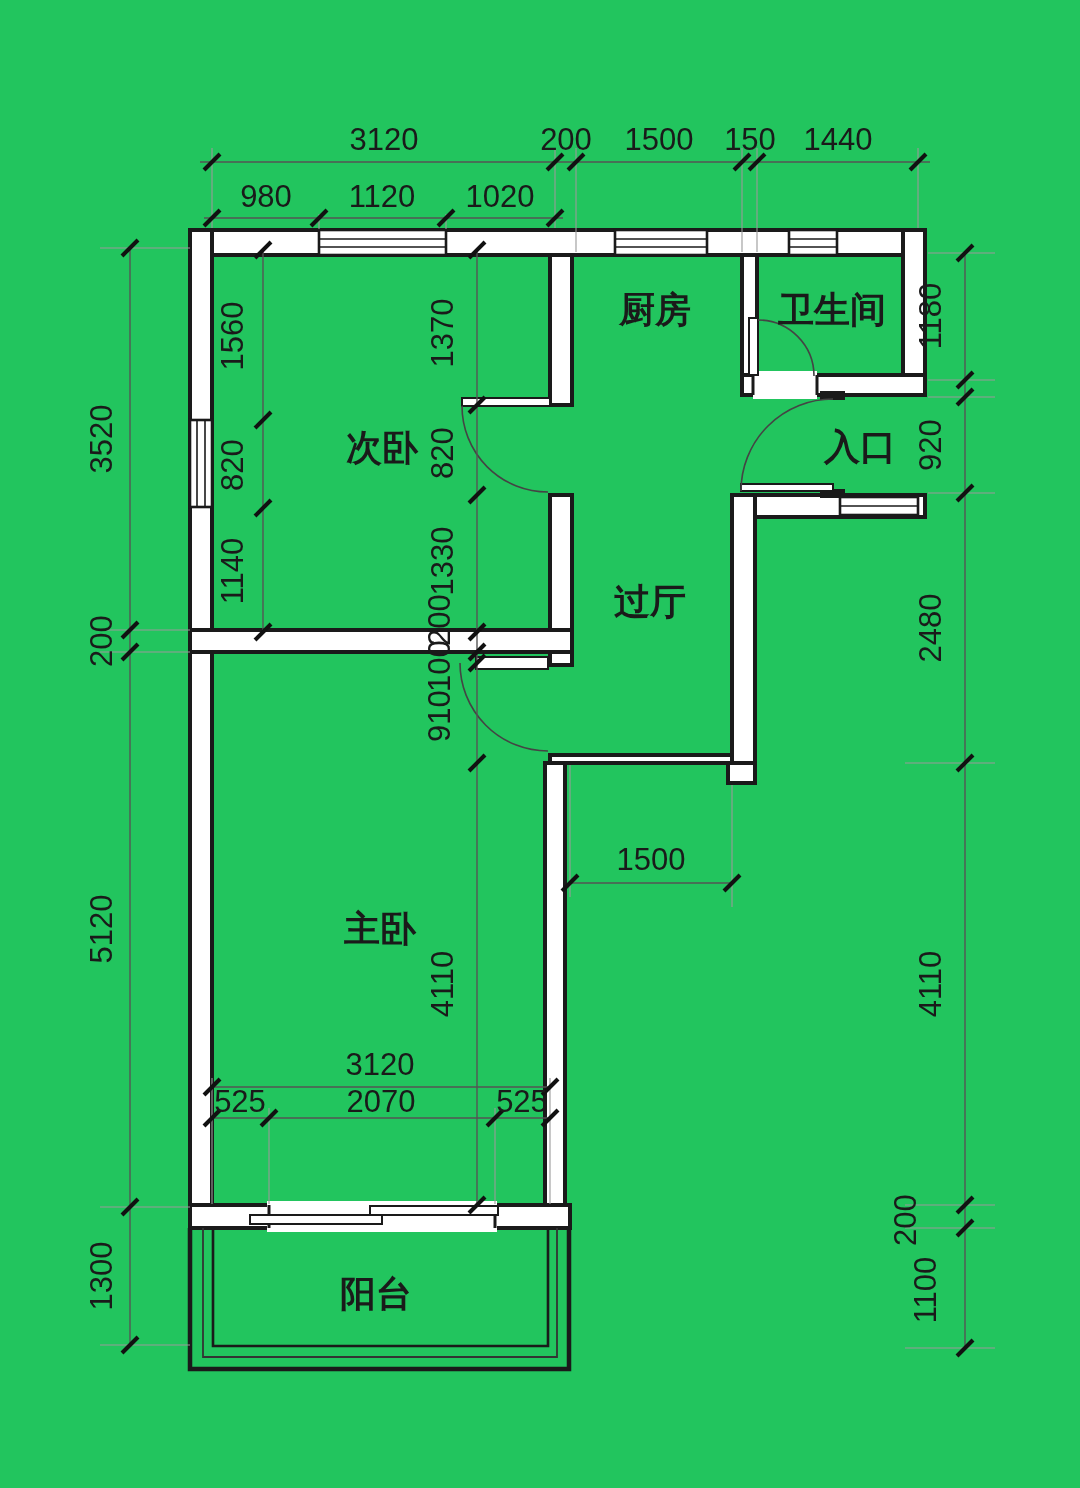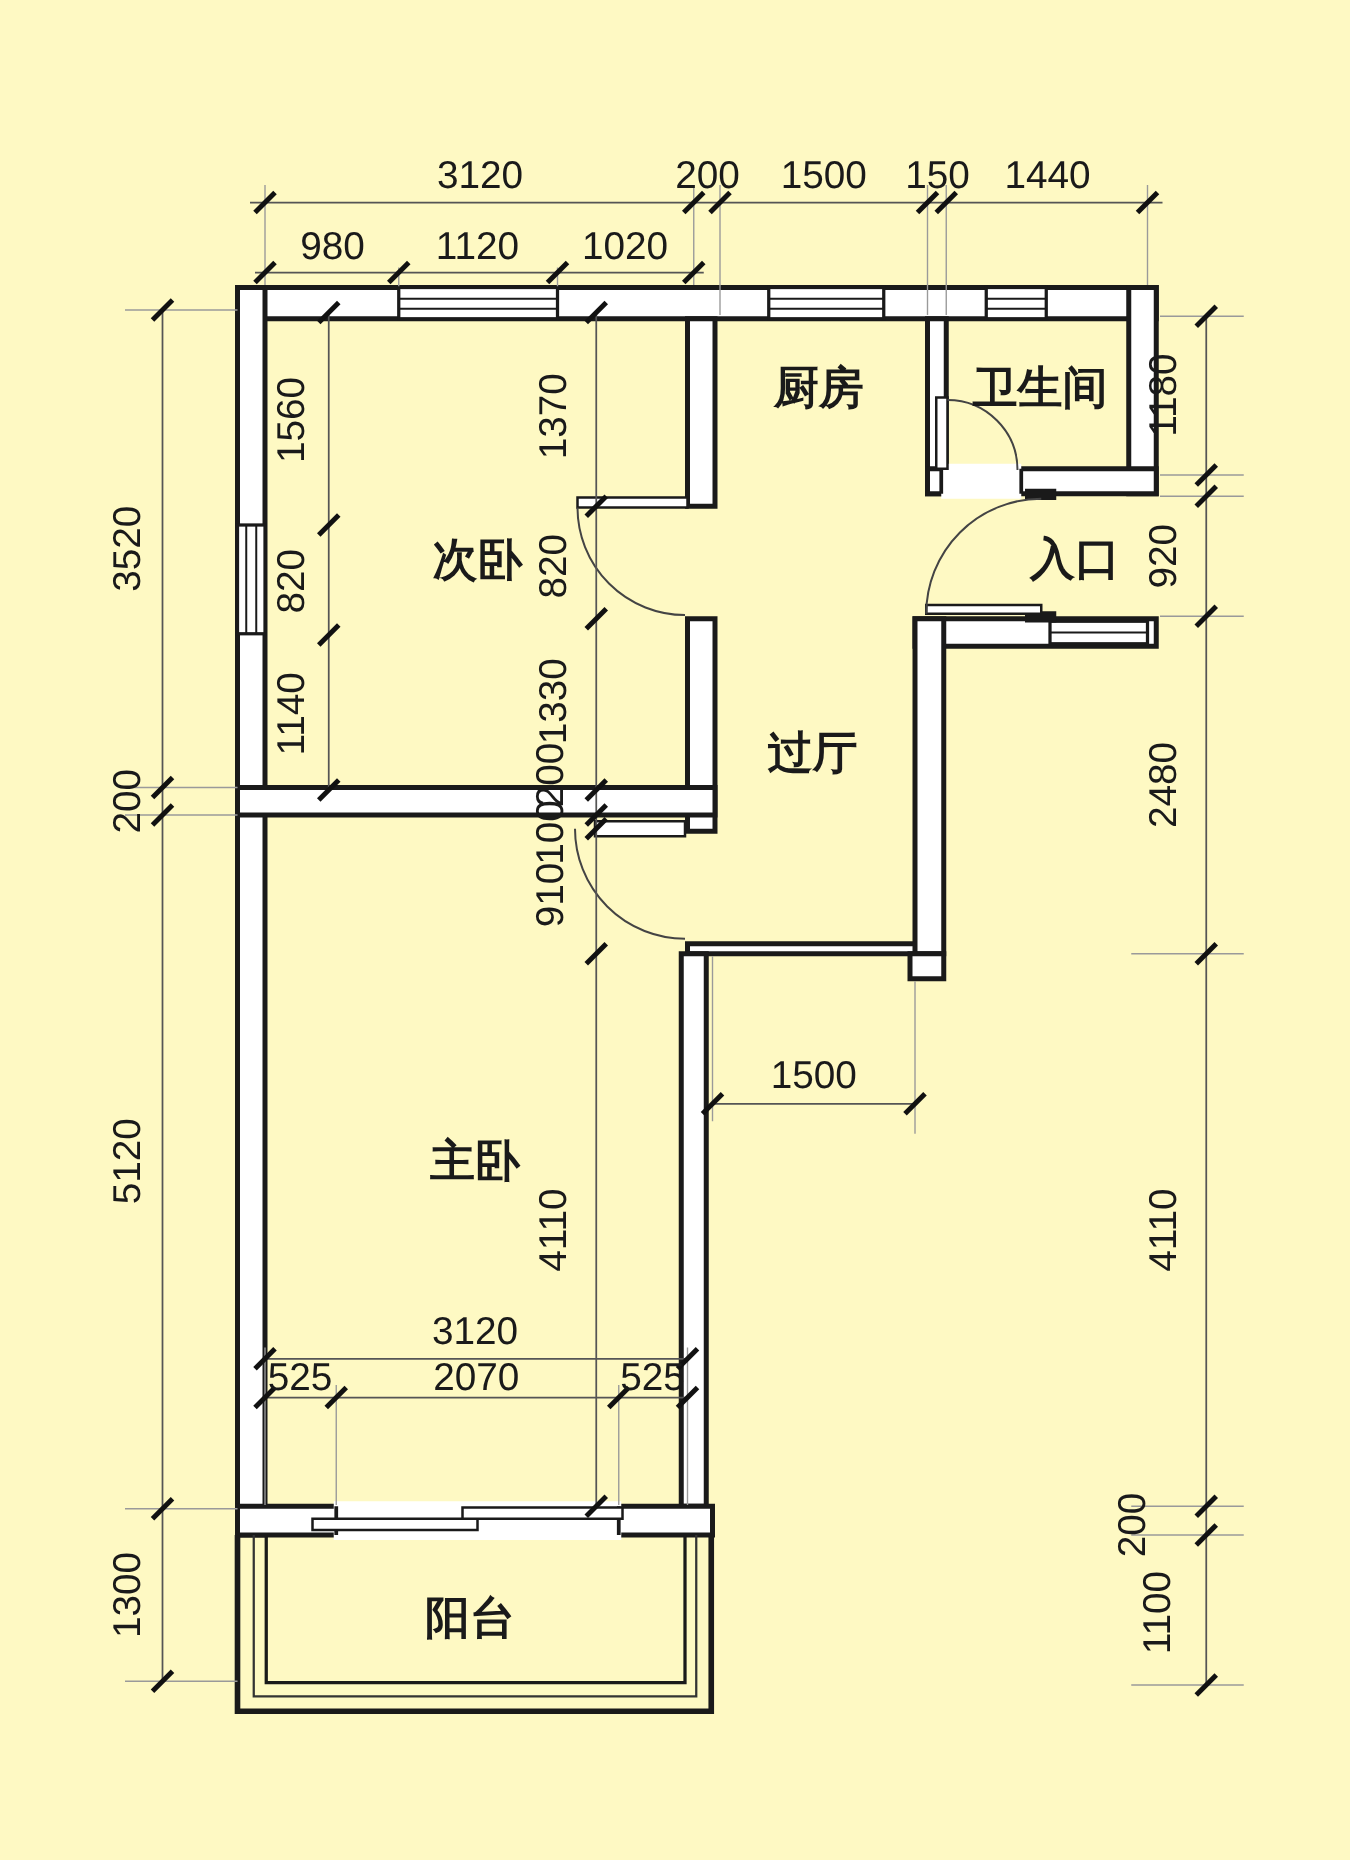--- a/index.html
+++ b/index.html
@@ -1,16 +1,16 @@
 <!DOCTYPE html>
 <html><head>
 <meta charset="utf-8">
 <style>
   html,body{margin:0;padding:0;background:#fff;}
-  .page{position:relative;width:1080px;height:1488px;background:#fef9c3;overflow:hidden;
+  .page{position:relative;width:1080px;height:1488px;background:#22c55e;overflow:hidden;
         font-family:"Liberation Sans","DejaVu Sans",sans-serif;}
   svg{position:absolute;left:0;top:0;}
   text{fill:#1a1a1a;}
   .dim{font-size:31px;font-family:"Liberation Sans","DejaVu Sans",sans-serif;font-weight:400;}
   .room{font-size:36px;font-weight:700;font-family:"DejaVu Sans","Liberation Sans",sans-serif;}
   .wall{fill:#ffffff;stroke:#1a1a1a;stroke-width:4;}
   .cut{fill:#ffffff;stroke:none;}
   .jamb{stroke:#1a1a1a;stroke-width:3;}
   .win{fill:#ffffff;stroke:#1a1a1a;stroke-width:2.6;}
   .winline{stroke:#1a1a1a;stroke-width:1.6;}

